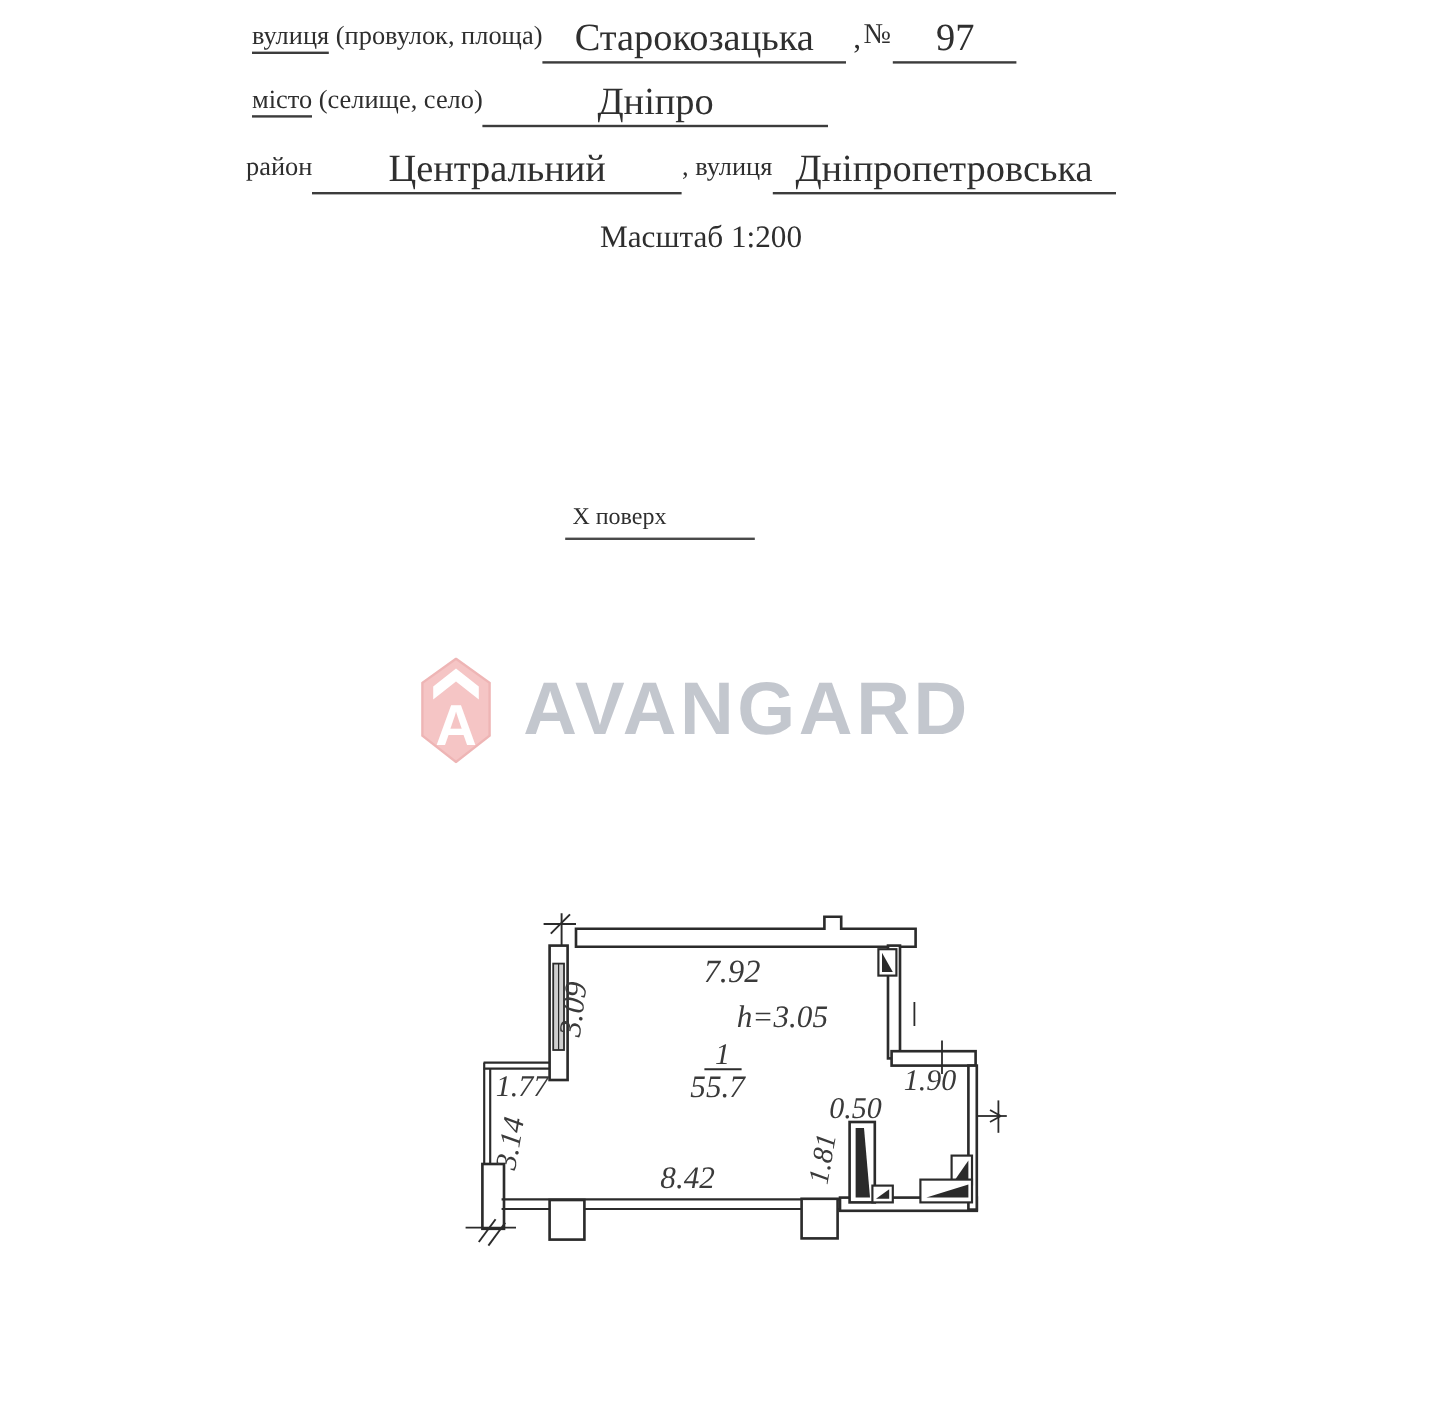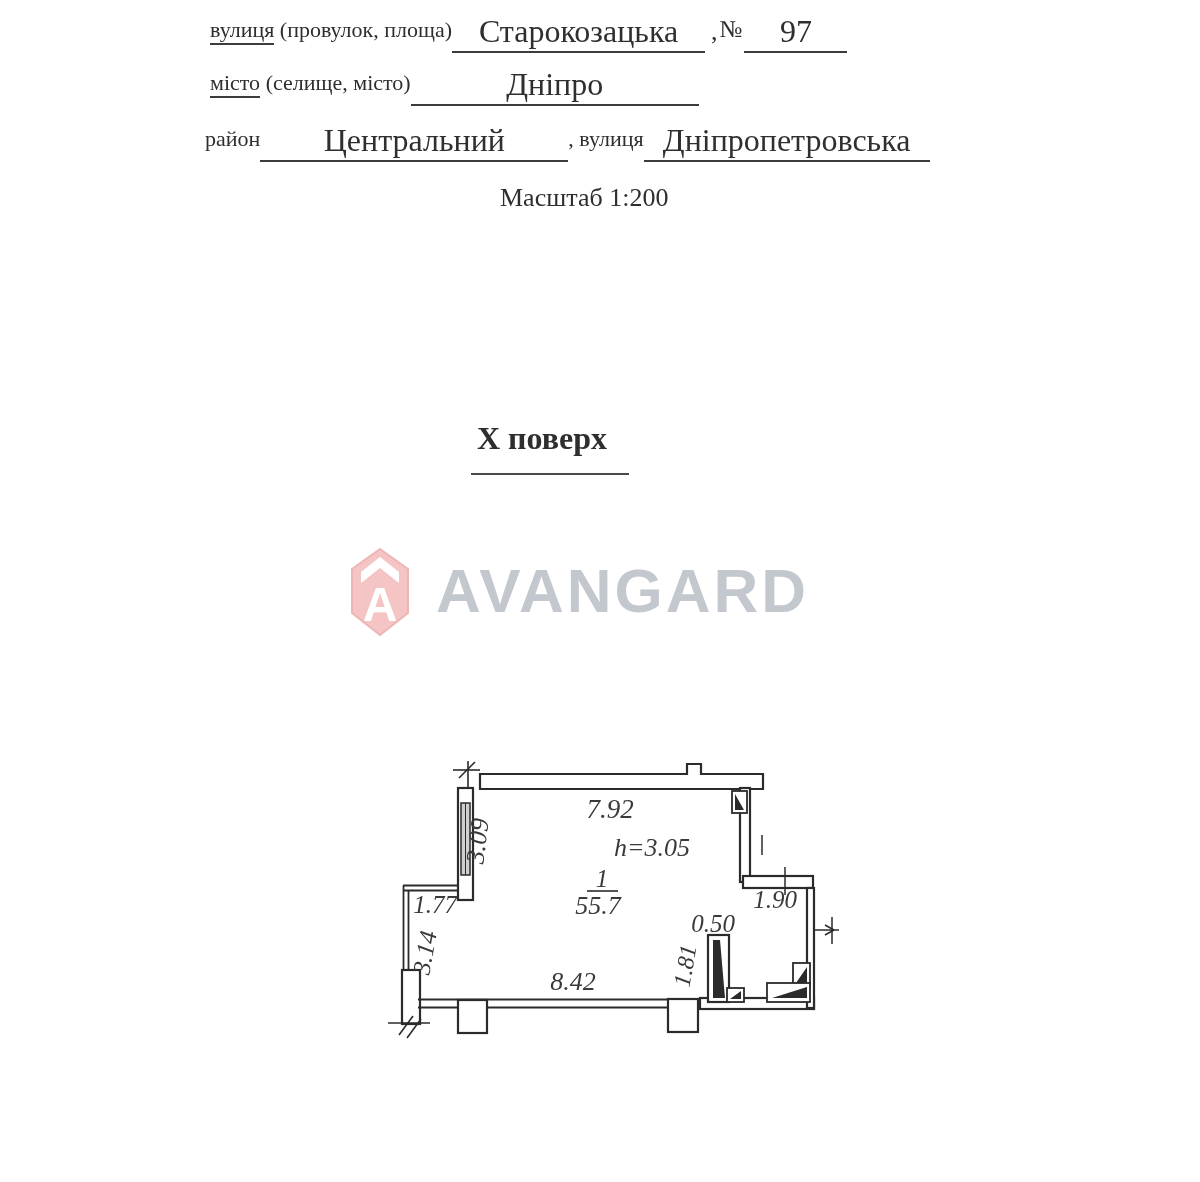--- a/index.html
+++ b/index.html
@@ -37,25 +37,24 @@
   }
   .comma{font-size:26px;padding:0 2px 2px 6px;}
   .numlabel{font-size:24px;padding-bottom:6px;padding-right:2px;}
   .scale{
     position:absolute;top:183px;left:500px;
     font-size:26px;color:#2e2e2e;
   }
   .floor-title{
     position:absolute;top:420px;left:471px;
     width:152px;
-    font-size:32px;
+    font-size:20px;
     border-bottom:2px solid #4a4a4a;
-    padding:0 0 16px 6px;
+    padding:0 0 5px 6px;
     color:#2e2e2e;
-    font-weight:bold;
   }
   .logo{
     position:absolute;top:548px;left:350px;
     display:flex;align-items:center;gap:26px;
     opacity:.82;
   }
   .logo-text{
     font-family:"Liberation Sans",sans-serif;
     font-weight:700;
     font-size:62px;
@@ -82,21 +81,21 @@
 
   <div class="formline" style="top:13px;left:210px;">
     <span class="flabel"><span class="u">вулиця</span><span> (провулок, площа)</span></span>
     <span class="ffield" style="min-width:245px;">Старокозацька</span>
     <span class="comma">,</span>
     <span class="numlabel">№</span>
     <span class="ffield" style="min-width:95px;">97</span>
   </div>
 
   <div class="formline" style="top:66px;left:210px;">
-    <span class="flabel"><span class="u">місто</span><span> (селище, місто)</span></span>
+    <span class="flabel"><span class="u">місто</span><span> (селище, село)</span></span>
     <span class="ffield" style="min-width:280px;">Дніпро</span>
   </div>
 
   <div class="formline" style="top:122px;left:205px;">
     <span class="flabel">район</span>
     <span class="ffield" style="min-width:300px;">Центральний</span>
     <span class="flabel">, вулиця</span>
     <span class="ffield" style="min-width:278px;">Дніпропетровська</span>
   </div>
 

